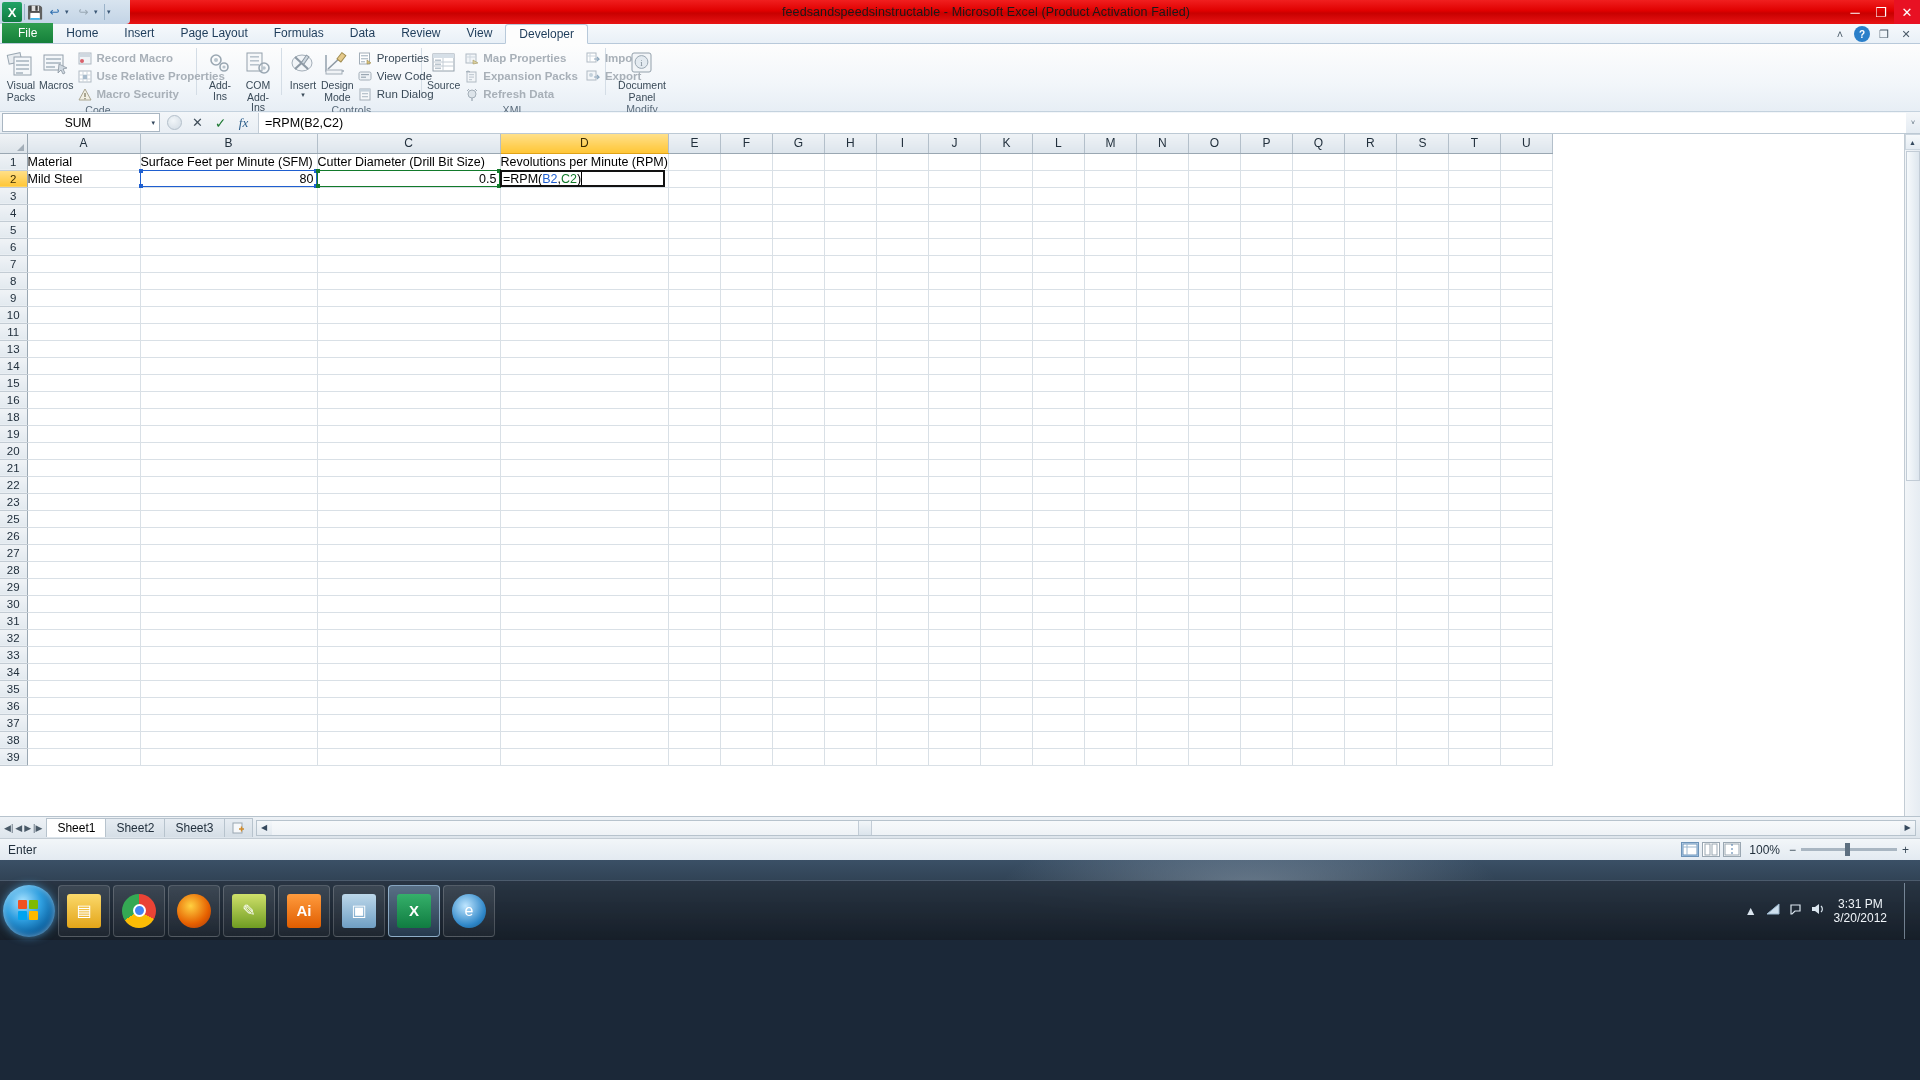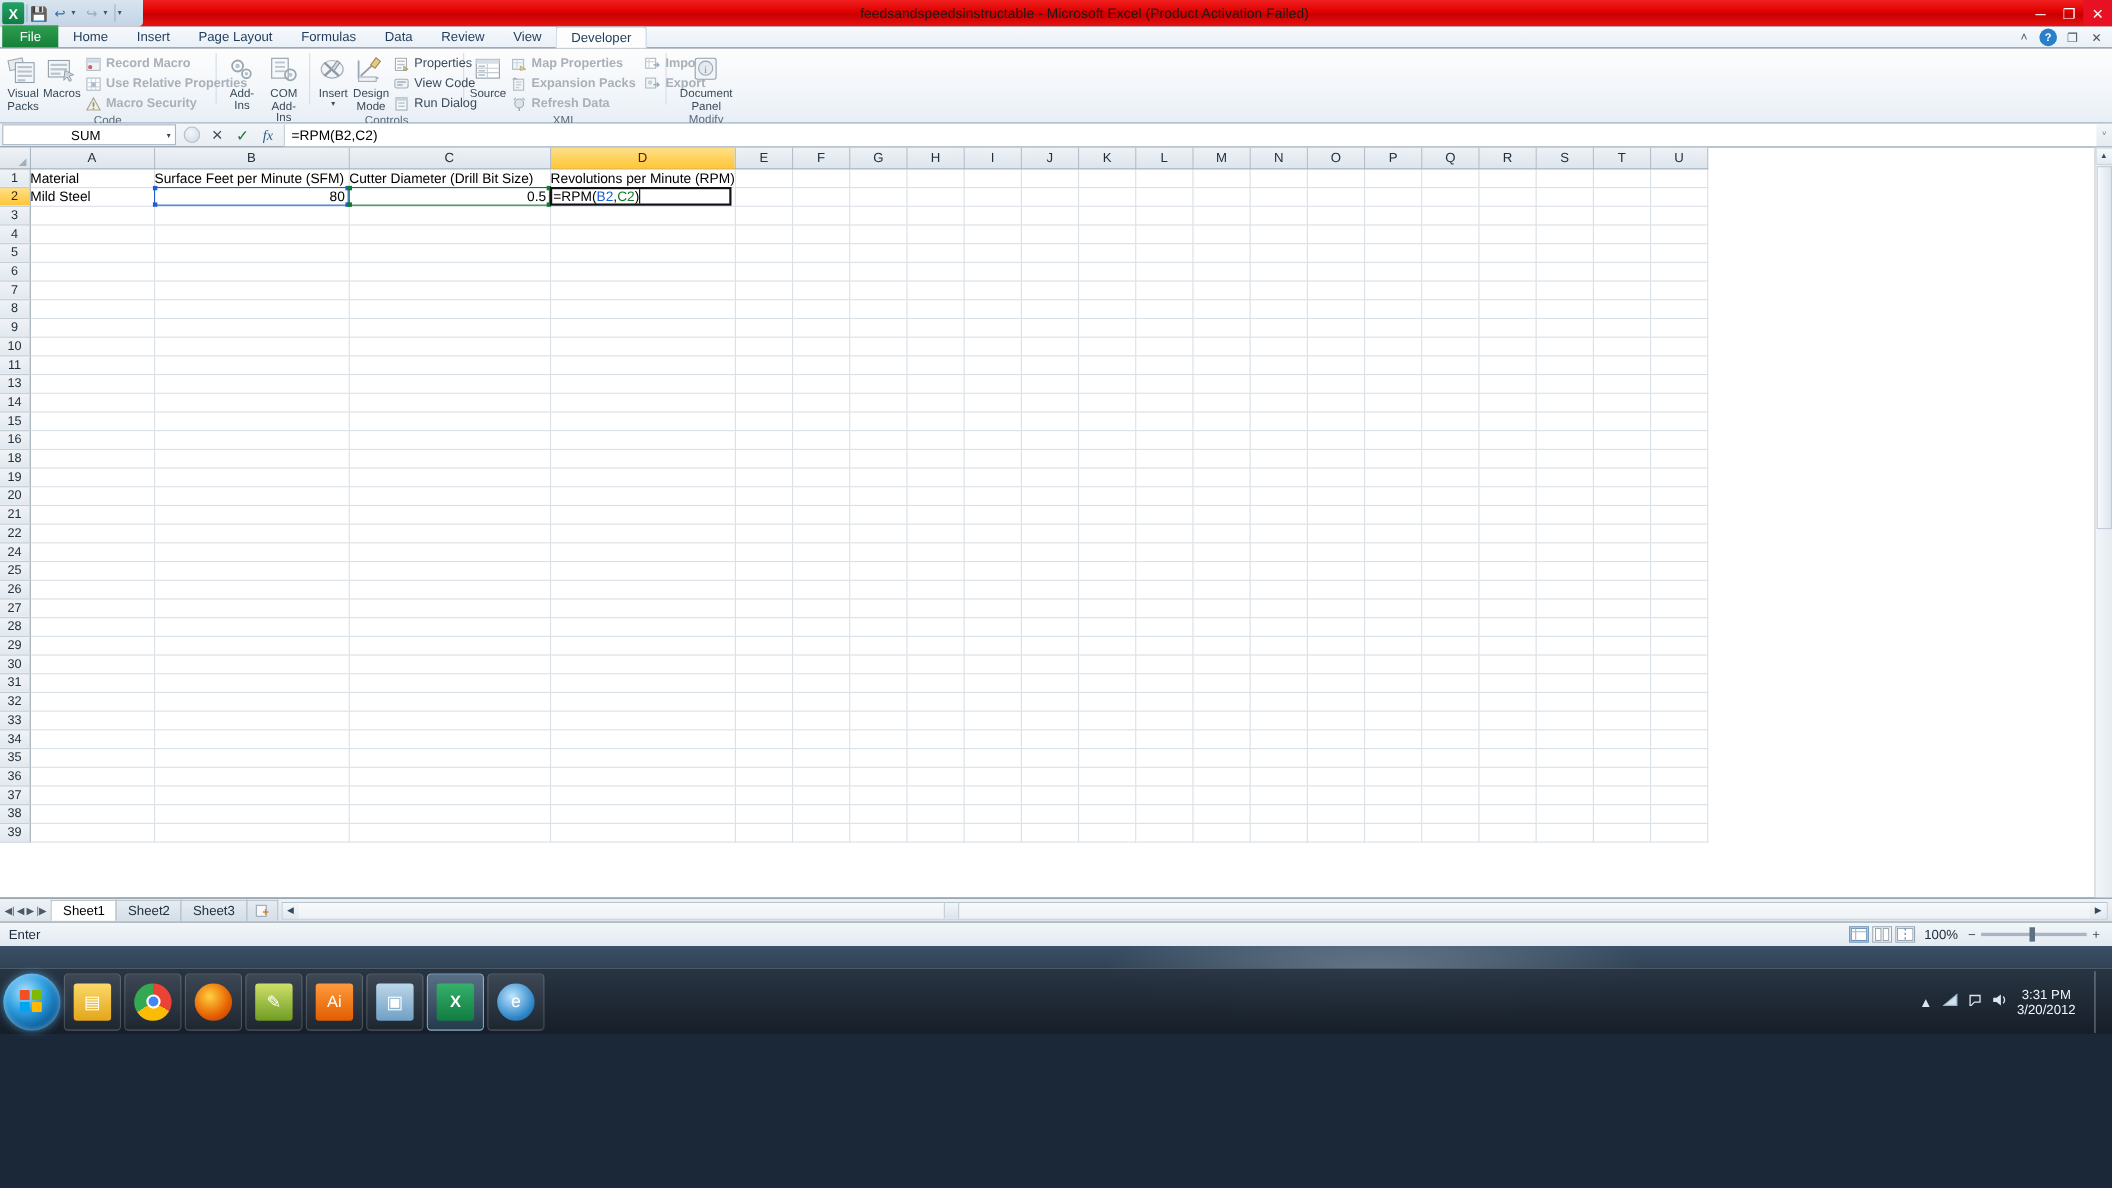--- a/index.html
+++ b/index.html
@@ -1132,21 +1132,21 @@
             <td class="cell" style="width: 52px;"></td>
             <td class="cell" style="width: 52px;"></td>
             <td class="cell" style="width: 52px;"></td>
             <td class="cell" style="width: 52px;"></td>
             <td class="cell" style="width: 52px;"></td>
             <td class="cell" style="width: 52px;"></td>
             <td class="cell" style="width: 52px;"></td>
             <td class="cell" style="width: 52px;"></td>
           </tr>
           <tr>
-            <td class="rowhead">24</td>
+            <td class="rowhead">23</td>
             <td class="cell" style="width: 113px;"></td>
             <td class="cell" style="width: 177px;"></td>
             <td class="cell" style="width: 183px;"></td>
             <td class="cell" style="width: 165px;"></td>
             <td class="cell" style="width: 52px;"></td>
             <td class="cell" style="width: 52px;"></td>
             <td class="cell" style="width: 52px;"></td>
             <td class="cell" style="width: 52px;"></td>
             <td class="cell" style="width: 52px;"></td>
             <td class="cell" style="width: 52px;"></td>
@@ -1624,21 +1624,21 @@
         <span style="width:13px;height:13px;border-radius:50%;background:#4285f4;display:block;border:2px solid #fff"></span>
       </span>
     </div>
     <div class="tbitem">
       <span class="tbicon" style="background:radial-gradient(circle at 40% 35%,#ffd040,#e66000 60%,#9a3412);border-radius:50%"></span>
     </div>
     <div class="tbitem">
       <span class="tbicon" style="background:linear-gradient(180deg,#cfe06a,#6f9c22)">✎</span>
     </div>
     <div class="tbitem">
-      <span class="tbicon" style="background:linear-gradient(180deg,#ff9b3d,#e05d00);font-weight:normal;font-size:15px">Ai</span>
+      <span class="tbicon" style="background:linear-gradient(180deg,#ff9b3d,#e05d00);font-weight:bold;font-size:15px">Ai</span>
     </div>
     <div class="tbitem">
       <span class="tbicon" style="background:linear-gradient(180deg,#bcd7ea,#6f9fc4)">▣</span>
     </div>
     <div class="tbitem active">
       <span class="tbicon" style="background:linear-gradient(180deg,#35b06a,#107c41);font-weight:bold;font-size:15px">X</span>
     </div>
     <div class="tbitem">
       <span class="tbicon" style="background:radial-gradient(circle at 40% 35%,#bfe6ff,#2e86c8 65%,#13527f);border-radius:50%">e</span>
     </div>

